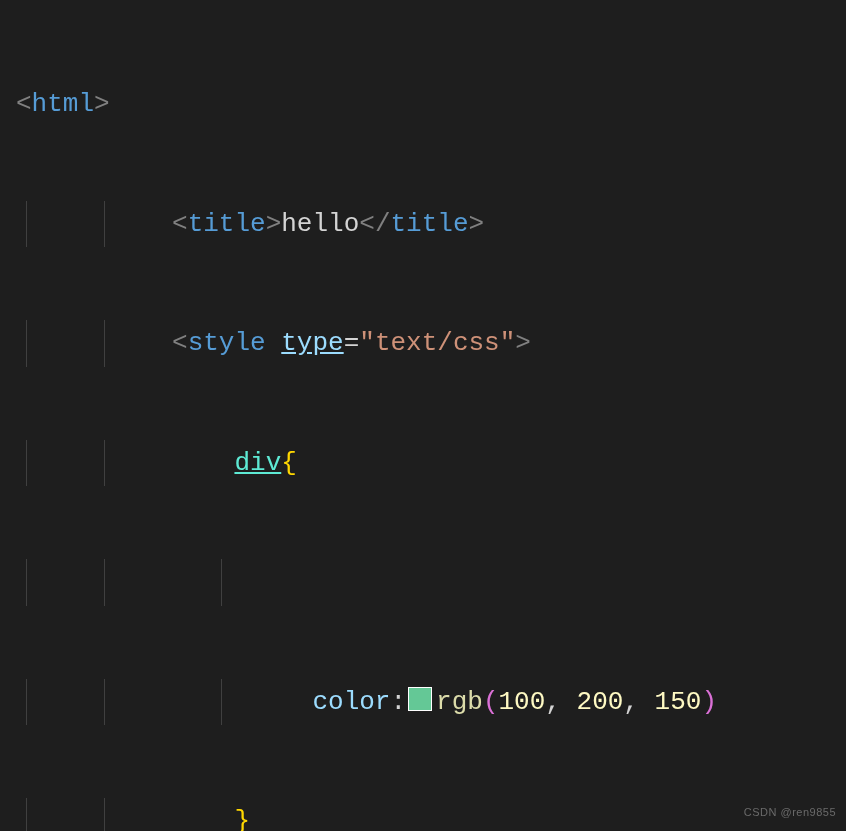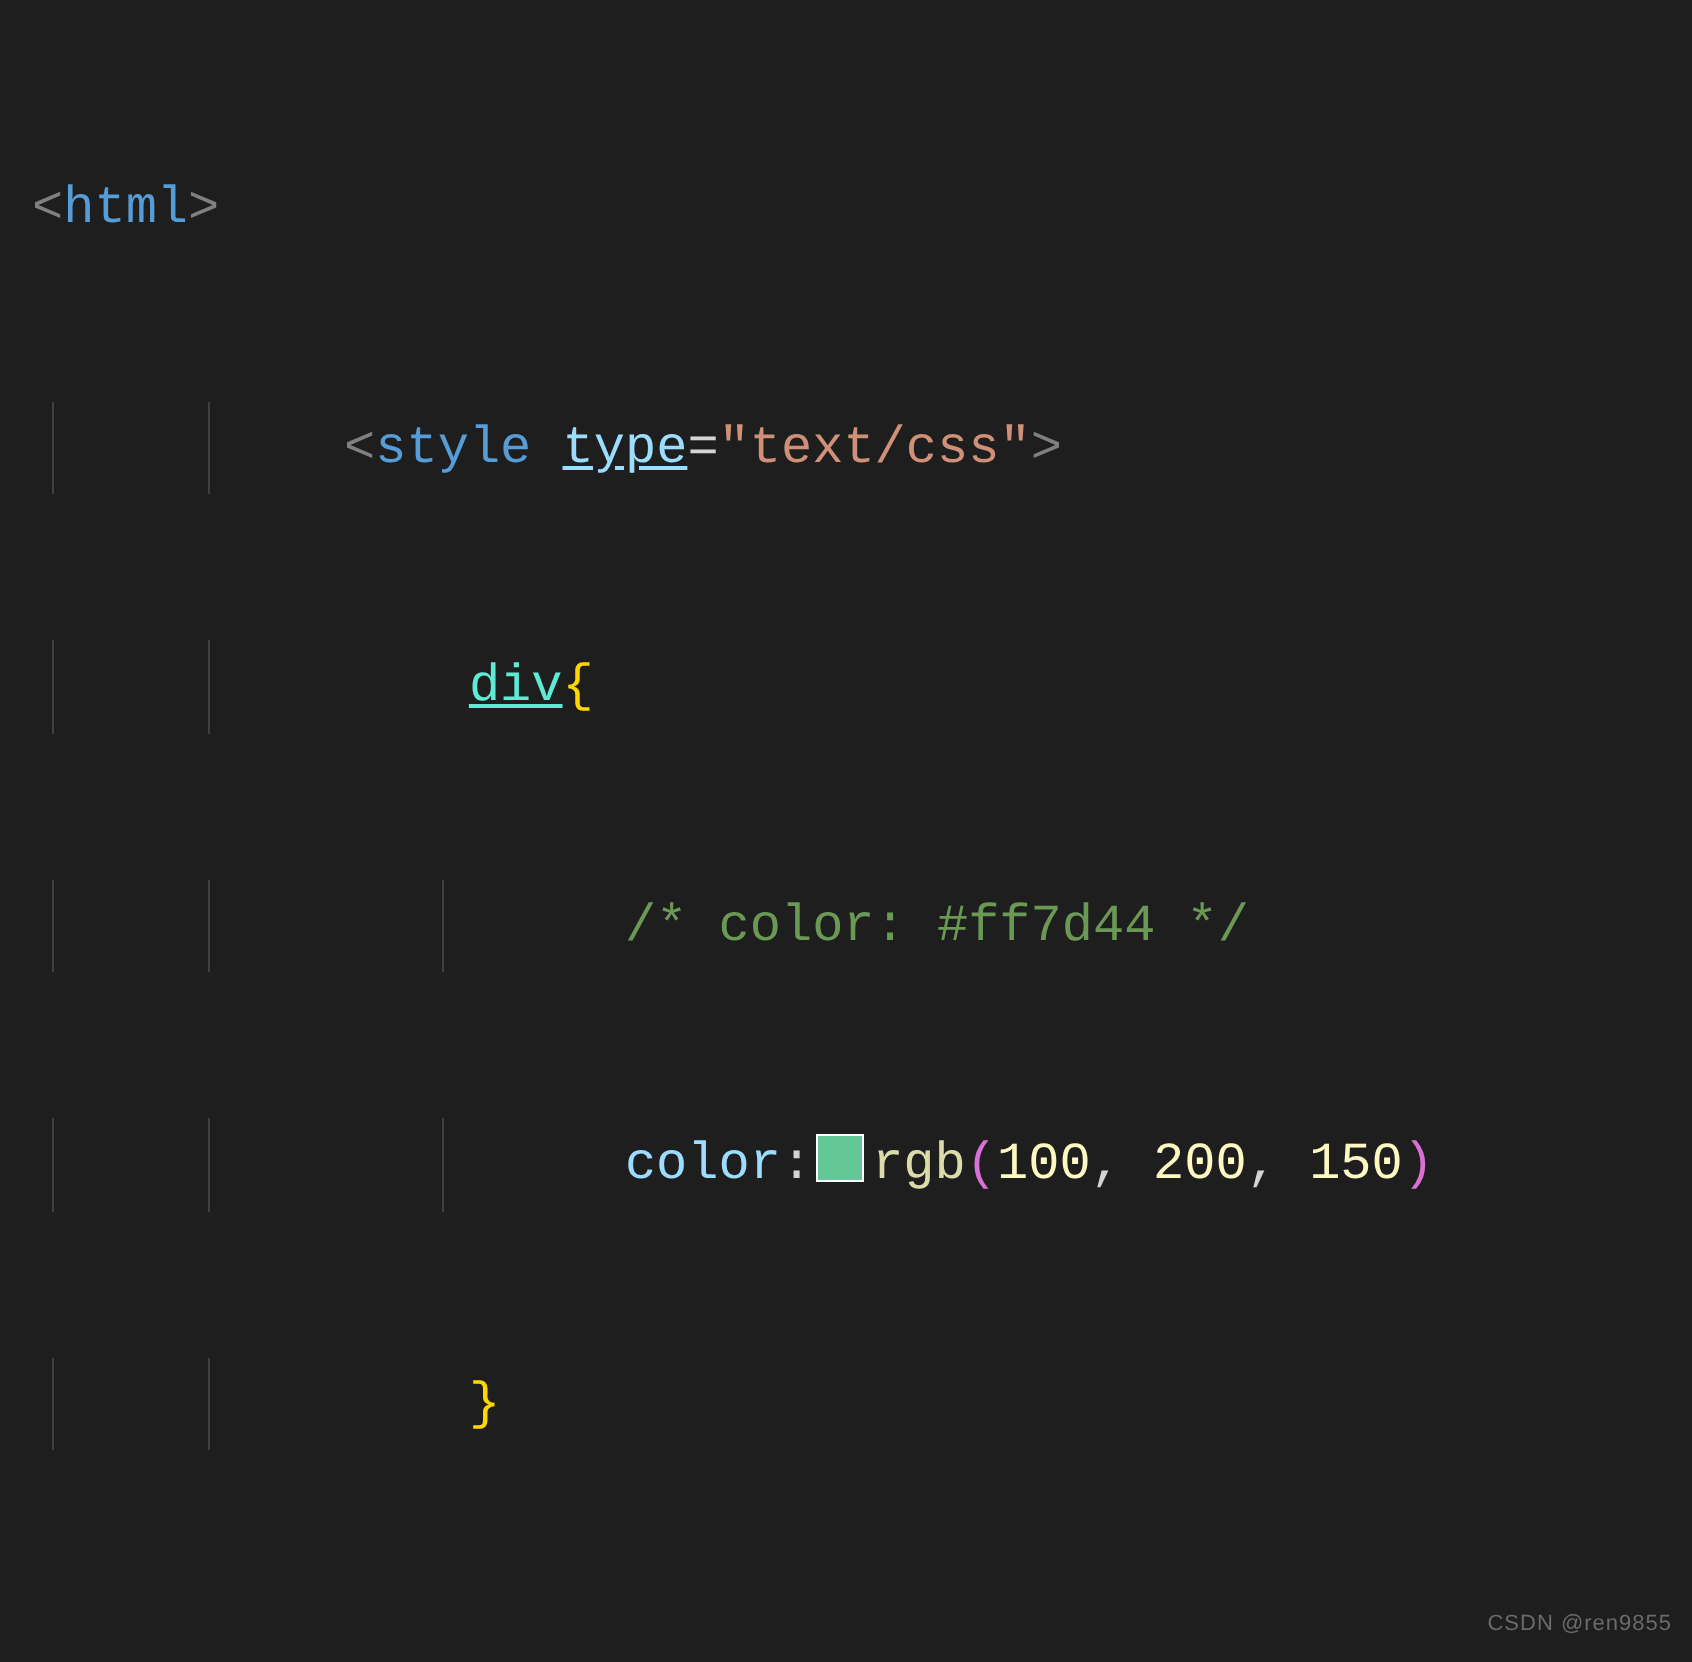--- a/index.html
+++ b/index.html
@@ -64,23 +64,24 @@
     color: #6a6a6a;
     font-family: Arial, sans-serif;
     letter-spacing: 0.5px;
   }
 </style>
 </head>
 <body>
 
 <div class="code">
 <span class="line"><span class="punct">&lt;</span><span class="tag">html</span><span class="punct">&gt;</span></span>
+<span class="line"><span class="guide" style="left:10px"></span><span class="guide" style="left:88px"></span>          <span class="punct">&lt;</span><span class="tag">title</span><span class="punct">&gt;</span><span class="text">hello</span><span class="punct">&lt;/</span><span class="tag">title</span><span class="punct">&gt;</span></span>
 <span class="line"><span class="guide" style="left:10px"></span><span class="guide" style="left:88px"></span>          <span class="punct">&lt;</span><span class="tag">style</span> <span class="attr">type</span><span class="op">=</span><span class="str">"text/css"</span><span class="punct">&gt;</span></span>
 <span class="line"><span class="guide" style="left:10px"></span><span class="guide" style="left:88px"></span>              <span class="sel">div</span><span class="brace">{</span></span>
-<span class="line"><span class="guide" style="left:10px"></span><span class="guide" style="left:88px"></span><span class="guide" style="left:205px"></span>                   <span class="comment">/* color: #ff7d44 */</span></span>
+<span class="line"><span class="guide" style="left:10px"></span><span class="guide" style="left:88px"></span><span class="guide" style="left:205px"></span>                   </span>
 <span class="line"><span class="guide" style="left:10px"></span><span class="guide" style="left:88px"></span><span class="guide" style="left:205px"></span>                   <span class="prop">color</span><span class="colon">:</span><span class="swatch"></span><span class="func">rgb</span><span class="paren">(</span><span class="num">100</span><span class="comma">,</span> <span class="num">200</span><span class="comma">,</span> <span class="num">150</span><span class="paren">)</span></span>
 <span class="line"><span class="guide" style="left:10px"></span><span class="guide" style="left:88px"></span>              <span class="brace">}</span></span>
 
 
 
 
 
 
 
 

